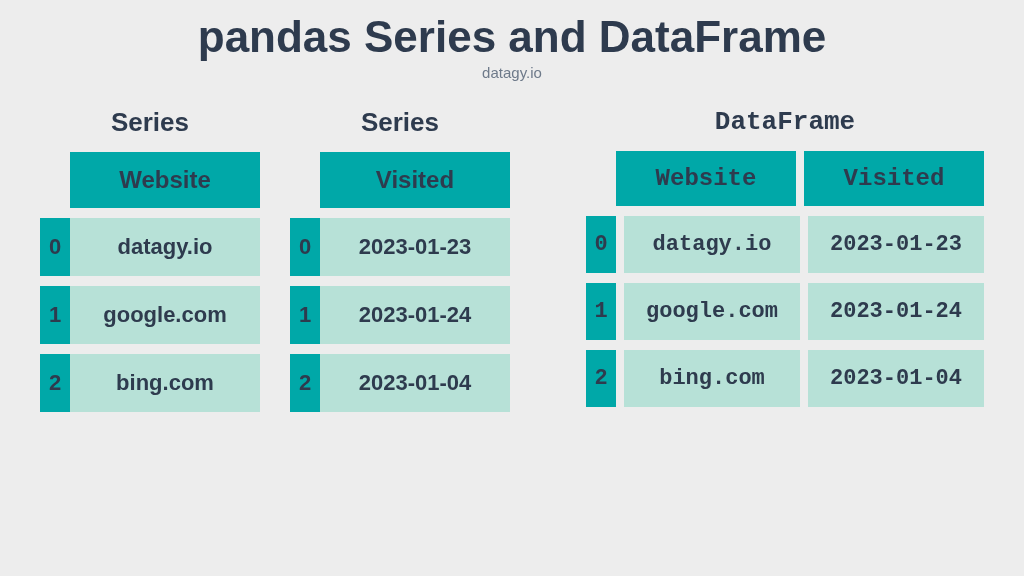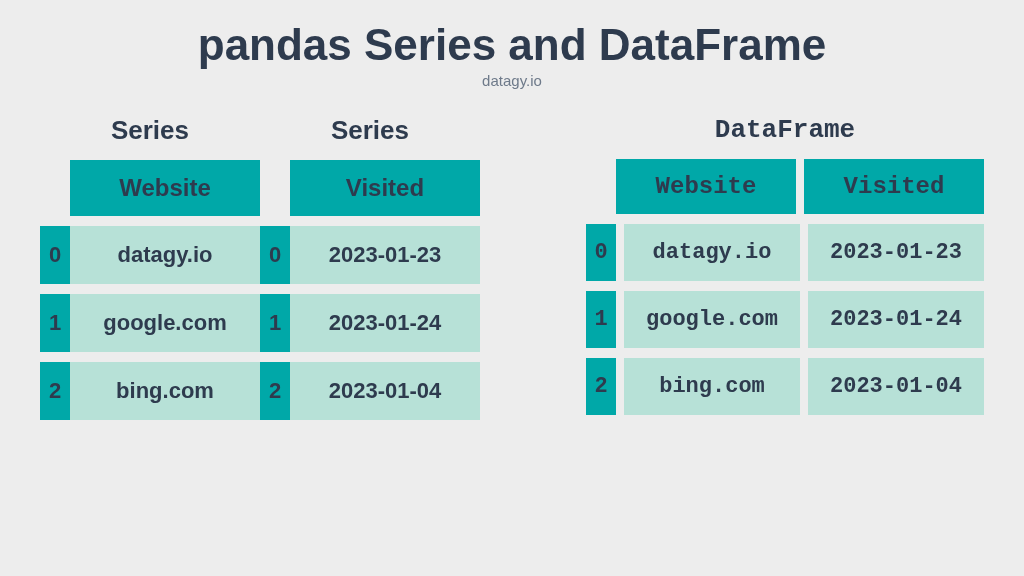--- a/index.html
+++ b/index.html
@@ -8,38 +8,39 @@
       font-family: -apple-system, BlinkMacSystemFont, 'Segoe UI', Arial, sans-serif;
       width: 1024px;
       height: 576px;
       overflow: hidden;
       color: #2e3b4e;
     }
     .title {
       text-align: center;
       font-size: 44px;
       font-weight: 800;
-      padding-top: 20px;
+      padding-top: 12px;
       color: #2e3b4e;
     }
     .subtitle {
       text-align: center;
       font-size: 15px;
       color: #6e7a8a;
       margin-top: 2px;
       margin-bottom: 26px;
     }
     .columns {
       display: flex;
       justify-content: center;
       gap: 30px;
       padding: 0 40px;
     }
     .left-group {
       display: flex;
+      gap: 30px;
     }
     .block {
       display: flex;
       flex-direction: column;
       align-items: center;
     }
     .block-df {
       display: flex;
       flex-direction: column;
       align-items: center;

